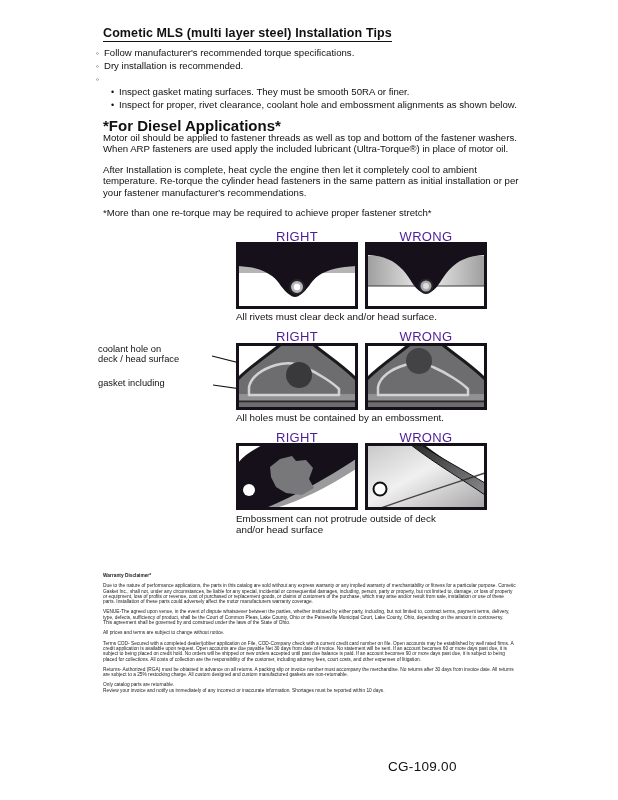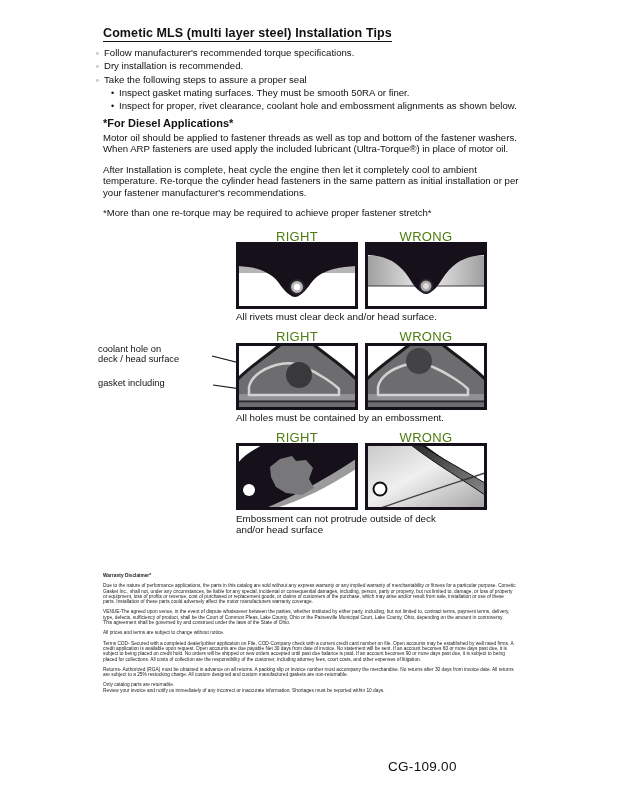--- a/index.html
+++ b/index.html
@@ -8,25 +8,25 @@
   
   .title{position:absolute;left:103px;top:26px;font-size:12.5px;font-weight:bold;
          border-bottom:1.6px solid #111;padding-bottom:1px;letter-spacing:.1px;}
   
   .tips{position:absolute;left:96px;top:47px;font-size:9.6px;line-height:12.4px;}
   .b1{display:flex;align-items:baseline;}
   .b1 .m1{width:8px;font-size:8px;flex:0 0 8px;}
   .b2{display:flex;align-items:baseline;margin-left:15px;}
   .b2 .m2{width:8px;font-size:9px;flex:0 0 8px;}
   
-  .dheading{position:absolute;left:103px;top:117px;font-size:11px;font-weight:bold;}
+  .dheading{position:absolute;left:103px;top:117px;font-size:15px;font-weight:bold;}
   .dparas{position:absolute;left:103px;top:132px;width:420px;font-size:9.6px;line-height:11.4px;}
   .dparas p{margin:0 0 9px 0;}
   
-  .dg-label{position:absolute;width:122px;text-align:center;font-size:13px;color:#4d7c0f;letter-spacing:.3px;}
+  .dg-label{position:absolute;width:122px;text-align:center;font-size:13px;color:#4c1d95;letter-spacing:.3px;}
   .panel{position:absolute;width:122px;height:67px;}
   .panel svg{display:block;}
   .caption{position:absolute;left:236px;font-size:9.8px;line-height:10.6px;color:#111;}
   .ann{position:absolute;width:114px;font-size:9.3px;line-height:9.6px;color:#111;}
   .overlay{position:absolute;left:208px;top:348px;width:110px;height:52px;}
   
   .warranty{position:absolute;left:103px;top:573px;width:414px;font-size:4.8px;line-height:5.3px;color:#222;}
   .warranty .wh{font-weight:bold;margin:0 0 5px 0;}
   .warranty p{margin:0 0 5px 0;}
   .warranty p.tight{margin:0;}
@@ -44,21 +44,20 @@
     <div class="b1">
       <span class="m1">◦</span>
       <span>Follow manufacturer's recommended torque specifications.</span>
     </div>
     <div class="b1">
       <span class="m1">◦</span>
       <span>Dry installation is recommended.</span>
     </div>
     <div class="b1">
       <span class="m1">◦</span>
-      <span>Take the following steps to assure a proper seal</span>
     </div>
     <div class="b2">
       <span class="m2">•</span>
       <span>Inspect gasket mating surfaces.  They must be smooth 50RA or finer.</span>
     </div>
     <div class="b2">
       <span class="m2">•</span>
       <span>Inspect for proper, rivet clearance, coolant hole and embossment alignments as shown below.</span>
     </div>
   </div>

